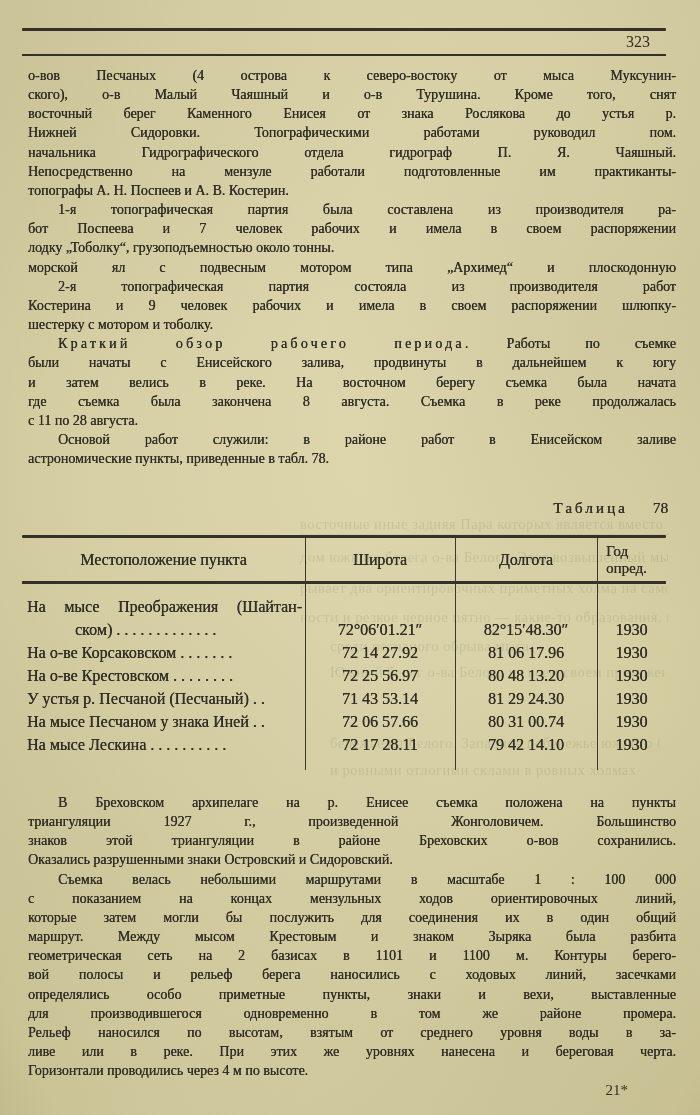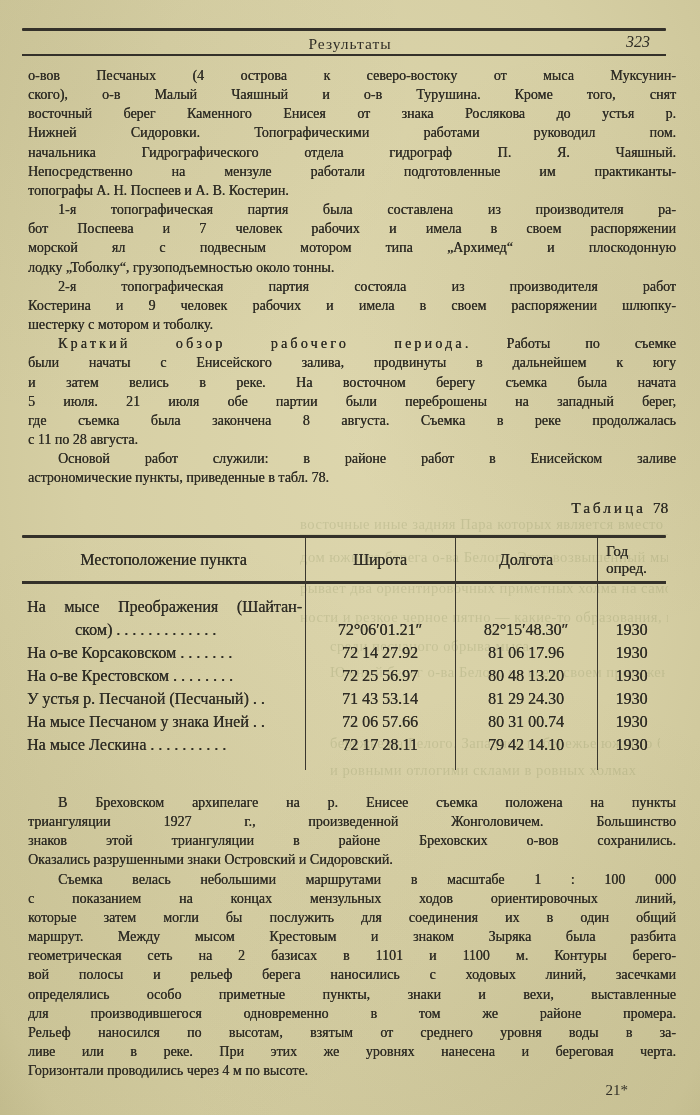--- a/index.html
+++ b/index.html
@@ -17,35 +17,35 @@
       radial-gradient(circle at 12% 8%, rgba(120,110,70,.06), transparent 28%),
       radial-gradient(circle at 88% 30%, rgba(120,110,70,.07), transparent 30%),
       radial-gradient(circle at 20% 75%, rgba(120,110,70,.05), transparent 32%),
       radial-gradient(circle at 75% 92%, rgba(120,110,70,.07), transparent 30%);
   }
   .rule{position:absolute;left:22px;width:644px;background:#34312a;z-index:2;}
   #rule-top{top:28px;height:3px;border-radius:1px;}
   #rule-mid{top:54px;height:1.5px;}
   .rh-title{position:absolute;top:35px;left:0;width:100%;text-align:center;
     font-size:15.5px;letter-spacing:1px;z-index:2;}
-  .rh-page{position:absolute;top:33px;right:50px;font-size:16px;z-index:2;font-style:italic;}
+  .rh-page{position:absolute;top:33px;right:50px;font-size:16px;z-index:2;}
 
   .textblock{position:absolute;left:28px;width:648px;z-index:2;}
   #body-top{top:66px;}
   #body-bottom{top:793px;}
   .tline{line-height:19.15px;font-size:14px;text-align:justify;text-align-last:justify;
     text-shadow:0.25px 0 0 currentColor;}
   .tline.last{text-align-last:left;}
   .tline.ind{text-indent:30px;}
   .spaced{letter-spacing:3.2px;word-spacing:7px;}
 
   #table-caption{position:absolute;top:499px;left:22px;width:646px;text-align:right;
     font-size:15.2px;z-index:2;text-shadow:0.25px 0 0 currentColor;}
   #table-caption .cw{letter-spacing:3px;}
-  #table-caption .cn{margin-left:7px;letter-spacing:0;}
+  #table-caption .cn{margin-left:25px;letter-spacing:0;}
 
   #geo-table{position:absolute;top:535px;left:22px;width:644px;z-index:2;}
   .t-top{height:3px;background:#34312a;border-radius:1px;}
   .t-head{display:flex;align-items:center;height:43px;border-bottom:3px solid #34312a;
     font-size:15.8px;text-shadow:0.25px 0 0 currentColor;}
   .h-loc{width:283px;text-align:center;}
   .h-lat{width:150px;text-align:center;}
   .h-lon{width:142px;text-align:center;}
   .h-year{width:69px;font-size:15px;line-height:17px;padding-left:9px;box-sizing:border-box;text-align:left;}
   .t-body{position:relative;height:186px;padding-top:11px;box-sizing:border-box;
@@ -65,21 +65,20 @@
   .bleed{position:absolute;z-index:1;color:#76804f;opacity:.20;filter:blur(.7px);
     font-size:14.6px;white-space:nowrap;overflow:hidden;letter-spacing:.5px;}
   .bleed.u{border-bottom:1.5px solid rgba(100,115,60,.55);padding-bottom:1px;}
 </style>
 </head>
 <body>
 
 <div class="page">
 
   <div class="rule" id="rule-top"></div>
-  <div class="rh-title">Результаты</div>
   <div class="rh-page">323</div>
   <div class="rule" id="rule-mid"></div>
 
   <div id="bleed-layer">
       <div class="bleed u" style="left: 300px; top: 516px; width: 368px;">восточные иные задняя Пара которых является вместо с тем</div>
       <div class="bleed" style="left: 300px; top: 549px; width: 368px;">дом южного берега о-ва Белого. Этот возвышенный мыс южного бе-</div>
       <div class="bleed" style="left: 300px; top: 580px; width: 368px;">рывает два ориентировочных приметных холма на самой возвышен-</div>
       <div class="bleed" style="left: 300px; top: 609px; width: 368px;">ности и резкое черное пятно — какие-то образования, выделяющиеся</div>
       <div class="bleed" style="left: 330px; top: 638px; width: 330px;">среди песчаного обрыва мыса.</div>
       <div class="bleed" style="left: 330px; top: 664px; width: 335px;">Южный берег о-ва Белого на всем своем протяжении представляет</div>
@@ -93,33 +92,32 @@
         <div class="tline">ского), о-в Малый Чаяшный и о-в Турушина. Кроме того, снят</div>
         <div class="tline">восточный берег Каменного Енисея от знака Рослякова до устья р.</div>
         <div class="tline">Нижней Сидоровки. Топографическими работами руководил пом.</div>
         <div class="tline">начальника Гидрографического отдела гидрограф П. Я. Чаяшный.</div>
         <div class="tline">Непосредственно на мензуле работали подготовленные им практиканты-</div>
         <div class="tline last">топографы А. Н. Поспеев и А. В. Костерин.</div>
       </div>
       <div class="para">
         <div class="tline ind">1-я топографическая партия была составлена из производителя ра-</div>
         <div class="tline">бот Поспеева и 7 человек рабочих и имела в своем распоряжении</div>
+        <div class="tline last">лодку „Тоболку“, грузоподъемностью около тонны.</div>
         <div class="tline">морской ял с подвесным мотором типа „Архимед“ и плоскодонную</div>
-        <div class="tline last">лодку „Тоболку“, грузоподъемностью около тонны.</div>
       </div>
       <div class="para">
         <div class="tline ind">2-я топографическая партия состояла из производителя работ</div>
         <div class="tline">Костерина и 9 человек рабочих и имела в своем распоряжении шлюпку-</div>
         <div class="tline last">шестерку с мотором и тоболку.</div>
       </div>
       <div class="para">
         <div class="tline ind"><span class="spaced">Краткий обзор рабочего периода.</span> Работы по съемке</div>
         <div class="tline">были начаты с Енисейского залива, продвинуты в дальнейшем к югу</div>
         <div class="tline">и затем велись в реке. На восточном берегу съемка была начата</div>
-        <div class="tline">5 июля. 21 июля обе партии были переброшены на западный берег,</div>
         <div class="tline">где съемка была закончена 8 августа. Съемка в реке продолжалась</div>
         <div class="tline last">с 11 по 28 августа.</div>
       </div>
       <div class="para">
         <div class="tline ind">Основой работ служили: в районе работ в Енисейском заливе</div>
         <div class="tline last">астрономические пункты, приведенные в табл. 78.</div>
       </div>
     </div>
 
   <div id="table-caption">

